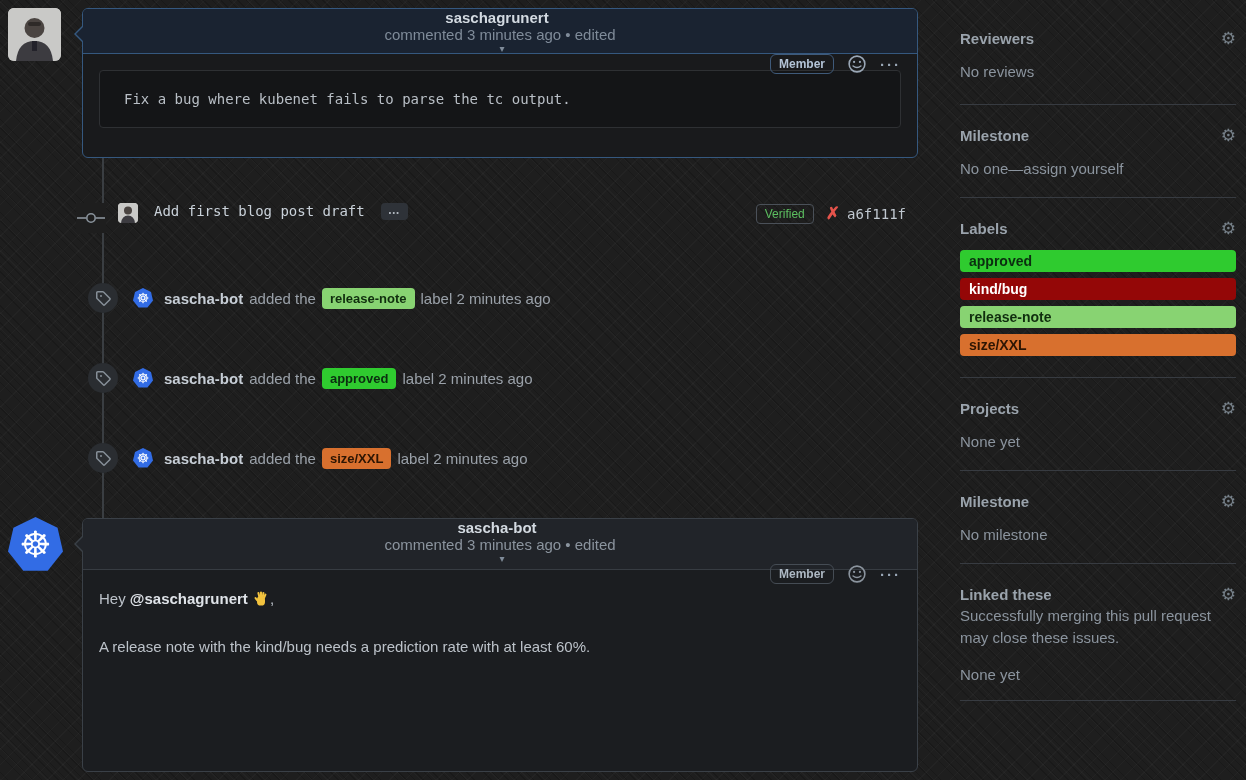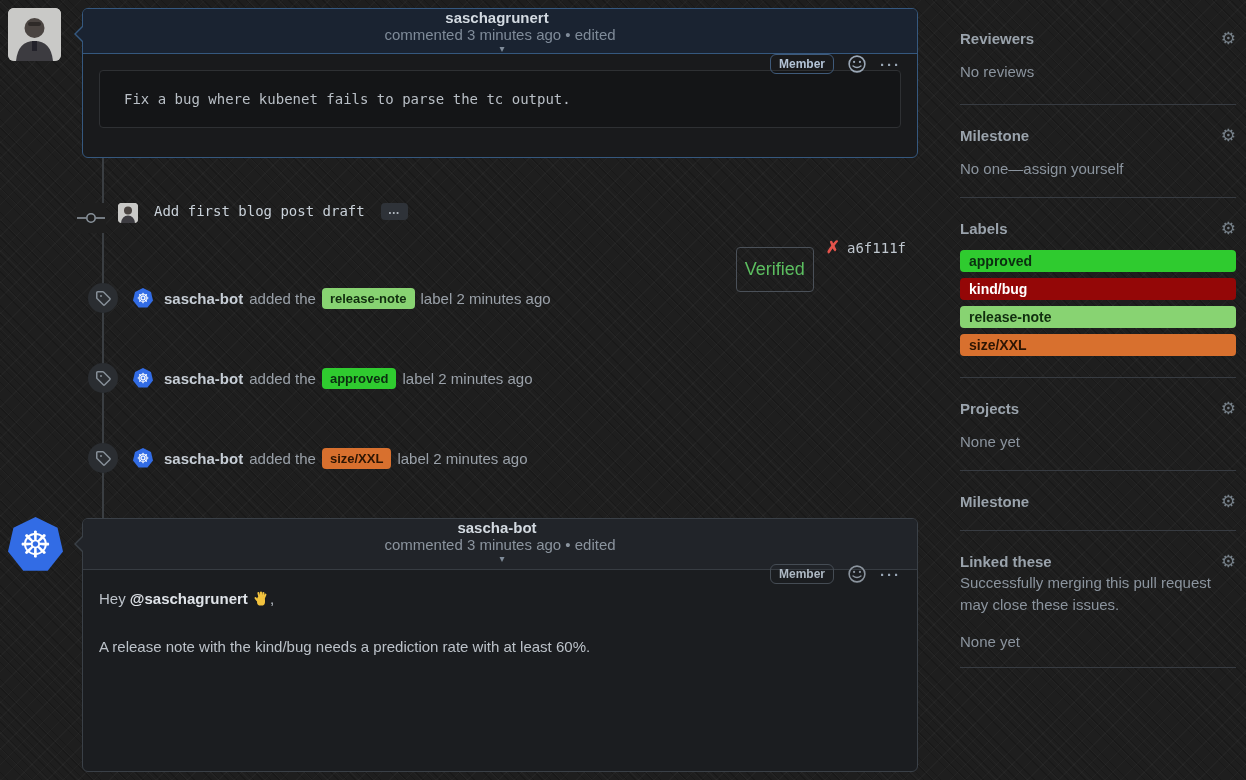--- a/index.html
+++ b/index.html
@@ -66,21 +66,21 @@
   .mention { font-weight:bold; color:#dfe3e8; cursor:pointer; }
 
   
   .commit-row { position:absolute; left:76px; top:203px; width:830px; display:flex; align-items:flex-start; }
   .commit-icon-wrap { width:30px; height:30px; display:flex; align-items:center; justify-content:center; background:#1e1e1e; }
   .commit-row .avatar-sm { margin-left:12px; }
   .commit-msg { margin-left:16px; font-family:"DejaVu Sans Mono","Liberation Mono",monospace; font-size:14px; color:#c9d1d9; cursor:pointer; }
   .commit-expand { margin-left:16px; background:#2e3238; color:#aeb5bd; border-radius:4px; padding:0 7px; height:17px;
     font-size:12px; font-weight:bold; letter-spacing:1px; line-height:15px; cursor:pointer; }
   .commit-right { margin-left:auto; display:flex; align-items:center; }
-  .verified { font-size:18px; color:#5cbf60; border:1px solid #4a5058; border-radius:4px; padding:11px 8px; cursor:pointer;margin-top:44px; }
+  .verified { font-size:12px; color:#5cbf60; border:1px solid #4a5058; border-radius:4px; padding:2px 8px; cursor:pointer; }
   .xmark { color:#e5534b; font-weight:bold; font-size:17px; margin-left:12px; }
   .sha { margin-left:7px; font-family:"DejaVu Sans Mono","Liberation Mono",monospace; font-size:14px; color:#c0c8d0; cursor:pointer; }
 
   
   .event-row { position:absolute; left:88px; width:820px; display:flex; align-items:center; gap:6px; font-size:15px; color:#9aa1a9; }
   .event-icon { width:30px; height:30px; border-radius:50%; background:#2a2d31; display:flex; align-items:center; justify-content:center; flex:0 0 auto; }
   .event-row .avatar-sm { margin-left:9px; margin-right:5px; }
   .event-actor { font-weight:bold; color:#c6cdd5; cursor:pointer; }
   .pill { font-size:13px; font-weight:bold; padding:3px 8px; border-radius:4px; cursor:pointer; }
 
@@ -272,20 +272,21 @@
       <span>Projects</span>
       <span class="gear">⚙</span>
     </div>
     <div class="sb-muted">None yet</div>
     <hr class="sb-hr" style="margin-top:20px">
 
     <div class="sb-sec sb-head">
       <span>Milestone</span>
       <span class="gear">⚙</span>
     </div>
+    <div class="sb-muted">No milestone</div>
     <hr class="sb-hr" style="margin-top:20px">
 
     <div class="sb-sec sb-head">
       <span>Linked these</span>
       <span class="gear">⚙</span>
     </div>
     <div class="sb-desc">Successfully merging this pull request may close these issues.</div>
     <div class="sb-muted" style="margin-top:17px">None yet</div>
     <hr class="sb-hr" style="margin-top:17px">
   </div>

